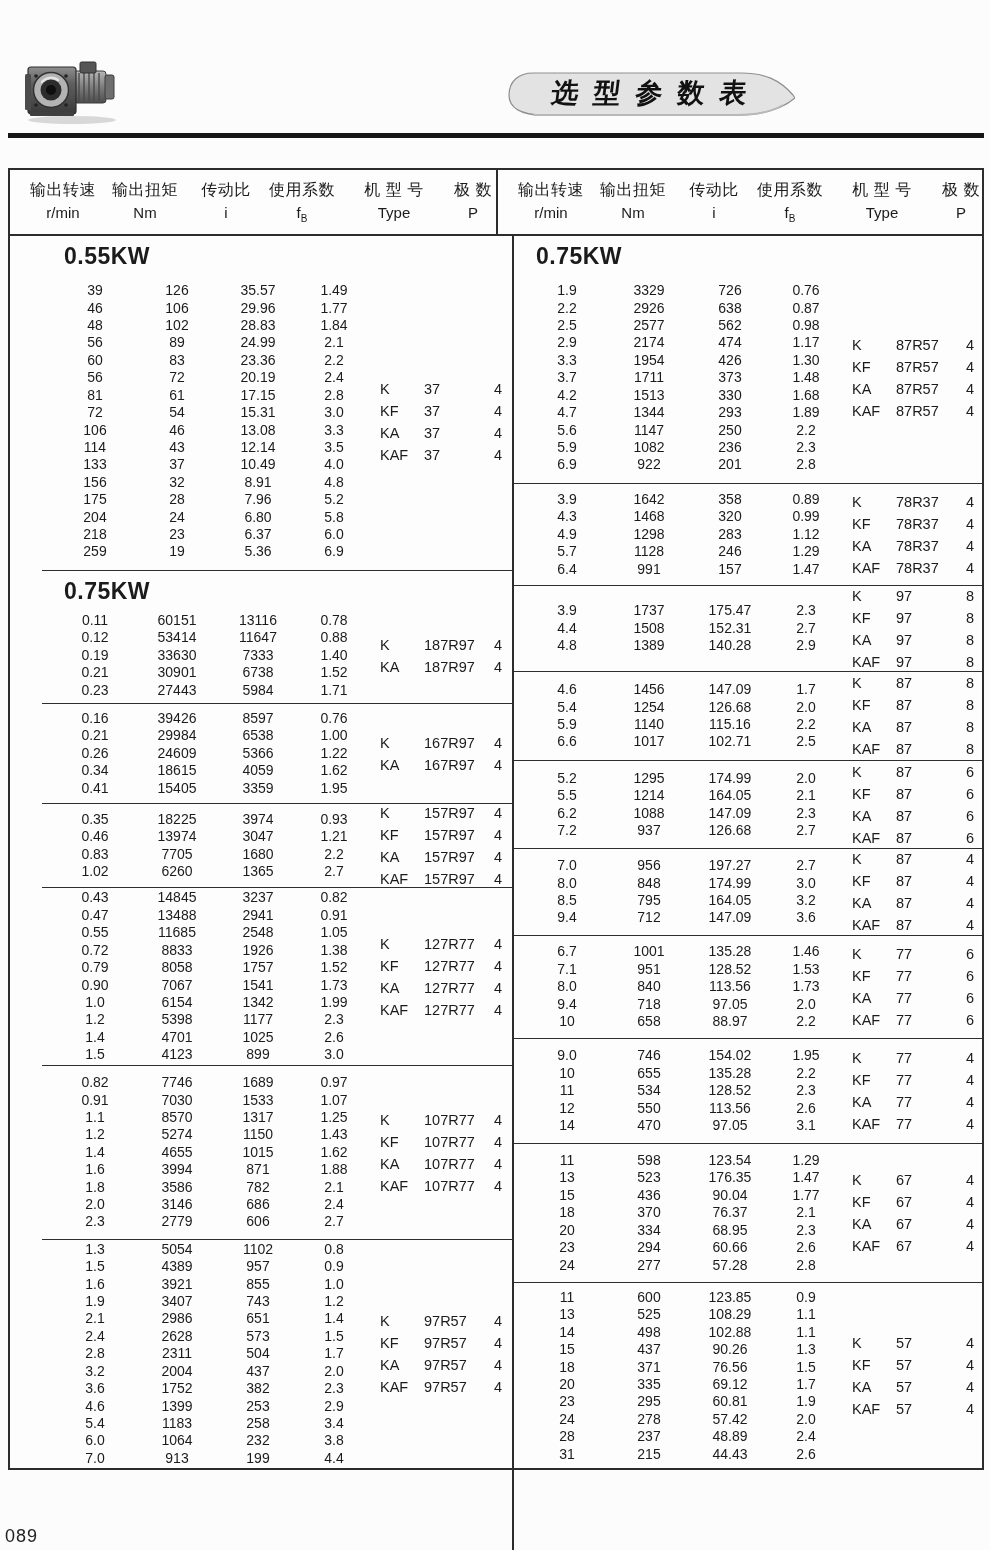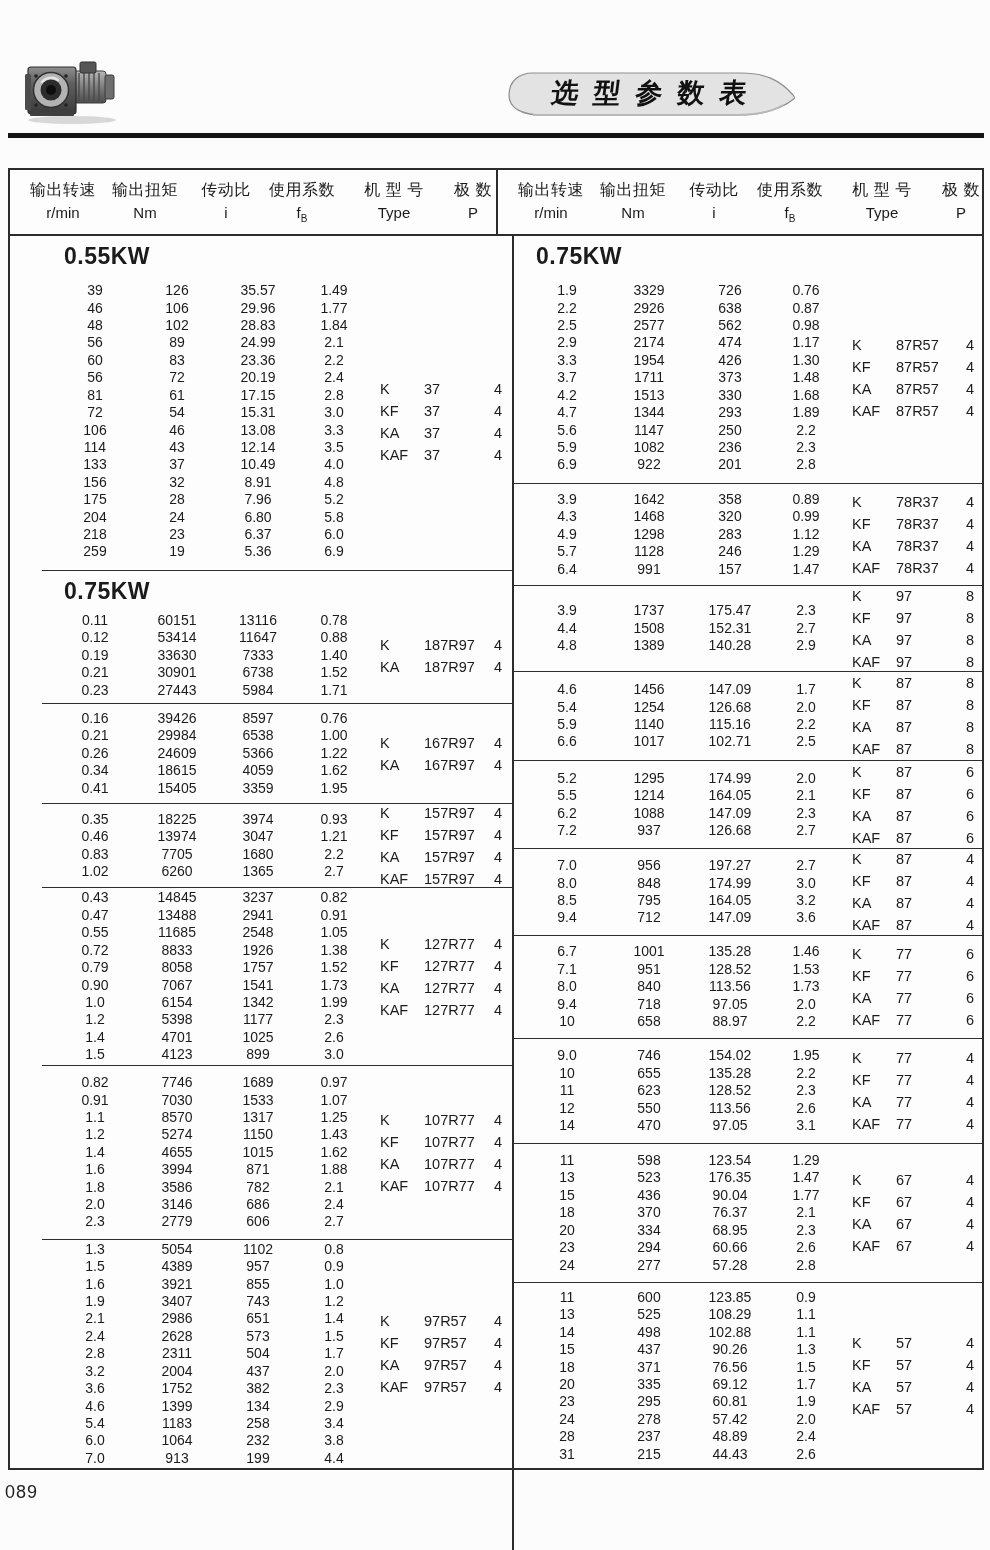--- a/index.html
+++ b/index.html
@@ -66,21 +66,21 @@
   .power-title { font-size:23px; font-weight:bold; margin:7px 0 0 22px; height:30px; letter-spacing:0.5px; }
   .sec-body { flex:1; display:flex; min-height:0; }
   .sec-data { width:330px; display:flex; flex-direction:column; justify-content:center; }
   .d-row { display:grid; grid-template-columns:78px 86px 76px 76px; padding-left:14px; line-height:17.4px; }
   .d-cell { text-align:center; font-size:14px; white-space:nowrap; }
   .sec-types { flex:1; display:flex; flex-direction:column; justify-content:center; padding-left:8px; }
   .t-row { display:grid; grid-template-columns:44px 52px 44px; line-height:22px; font-size:14.5px; }
   .t-m, .t-s { text-align:left; white-space:nowrap; }
   .t-p { text-align:center; }
 
-  .page-num { position:absolute; left:5px; top:1482px; font-size:18px; letter-spacing:1px; color:#222; }
+  .page-num { position:absolute; left:5px; top:1526px; font-size:18px; letter-spacing:1px; color:#222; }
 </style>
 </head>
 <body>
 
 <div class="logo-wrap">
   <svg viewBox="0 0 102 72">
     <defs>
       <linearGradient id="gb" x1="0" y1="0" x2="0" y2="1">
         <stop offset="0" stop-color="#8f8f8f"></stop>
           <stop offset="0.35" stop-color="#5f5f5f"></stop>
@@ -665,21 +665,21 @@
               </div>
               <div class="d-row">
                 <div class="d-cell">3.6</div>
                 <div class="d-cell">1752</div>
                 <div class="d-cell">382</div>
                 <div class="d-cell">2.3</div>
               </div>
               <div class="d-row">
                 <div class="d-cell">4.6</div>
                 <div class="d-cell">1399</div>
-                <div class="d-cell">134</div>
+                <div class="d-cell">253</div>
                 <div class="d-cell">2.9</div>
               </div>
               <div class="d-row">
                 <div class="d-cell">5.4</div>
                 <div class="d-cell">1183</div>
                 <div class="d-cell">258</div>
                 <div class="d-cell">3.4</div>
               </div>
               <div class="d-row">
                 <div class="d-cell">6.0</div>
@@ -1143,21 +1143,21 @@
                 <div class="d-cell">1.95</div>
               </div>
               <div class="d-row">
                 <div class="d-cell">10</div>
                 <div class="d-cell">655</div>
                 <div class="d-cell">135.28</div>
                 <div class="d-cell">2.2</div>
               </div>
               <div class="d-row">
                 <div class="d-cell">11</div>
-                <div class="d-cell">623</div>
+                <div class="d-cell">534</div>
                 <div class="d-cell">128.52</div>
                 <div class="d-cell">2.3</div>
               </div>
               <div class="d-row">
                 <div class="d-cell">12</div>
                 <div class="d-cell">550</div>
                 <div class="d-cell">113.56</div>
                 <div class="d-cell">2.6</div>
               </div>
               <div class="d-row">

